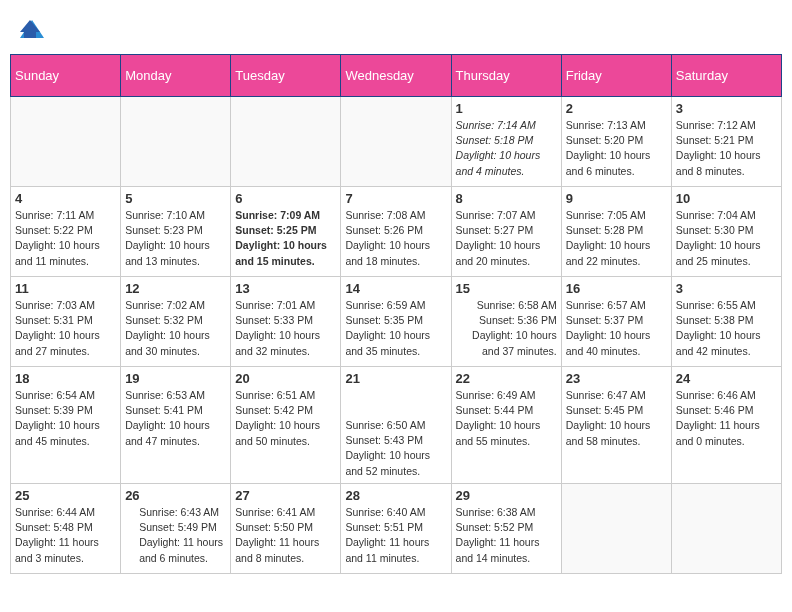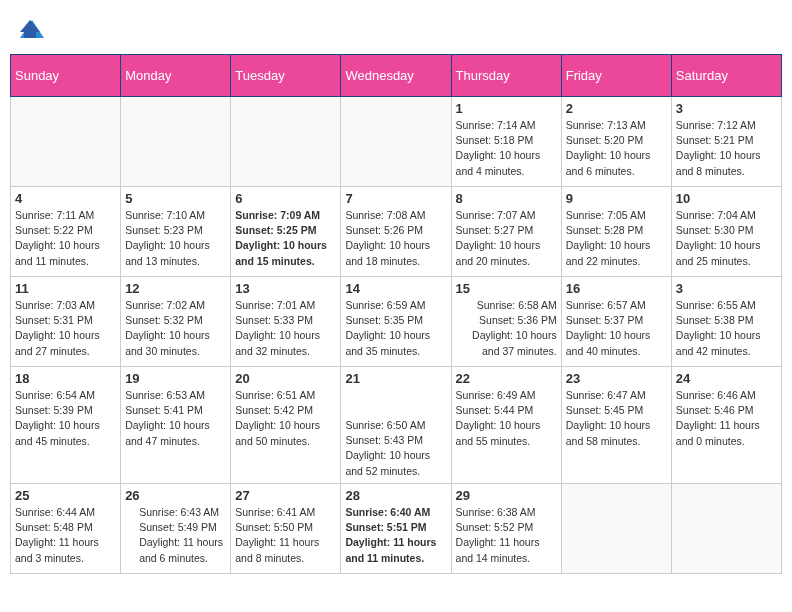--- a/index.html
+++ b/index.html
@@ -121,21 +121,21 @@
       </tr>
   </thead>
   <tbody id="calendar-body">
       <tr>
         <td class="empty"></td>
         <td class="empty"></td>
         <td class="empty"></td>
         <td class="empty"></td>
         <td>
           <span class="day-num">1</span>
-          <div class="day-info" style="white-space: pre-line;">Sunrise: 7:14 AM
+          <div class="day-info" style="white-space: pre-line; font-style: italic;">Sunrise: 7:14 AM
 Sunset: 5:18 PM
 Daylight: 10 hours
 and 4 minutes.</div>
         </td>
         <td>
           <span class="day-num">2</span>
           <div class="day-info" style="white-space: pre-line;">Sunrise: 7:13 AM
 Sunset: 5:20 PM
 Daylight: 10 hours
 and 6 minutes.</div>
@@ -318,21 +318,21 @@
         </td>
         <td>
           <span class="day-num">27</span>
           <div class="day-info" style="white-space: pre-line;">Sunrise: 6:41 AM
 Sunset: 5:50 PM
 Daylight: 11 hours
 and 8 minutes.</div>
         </td>
         <td>
           <span class="day-num">28</span>
-          <div class="day-info" style="white-space: pre-line; font-weight: bold;">Sunrise: 6:40 AM
+          <div class="day-info" style="white-space: pre-line;">Sunrise: 6:40 AM
 Sunset: 5:51 PM
 Daylight: 11 hours
 and 11 minutes.</div>
         </td>
         <td>
           <span class="day-num">29</span>
           <div class="day-info" style="white-space: pre-line;">Sunrise: 6:38 AM
 Sunset: 5:52 PM
 Daylight: 11 hours
 and 14 minutes.</div>

